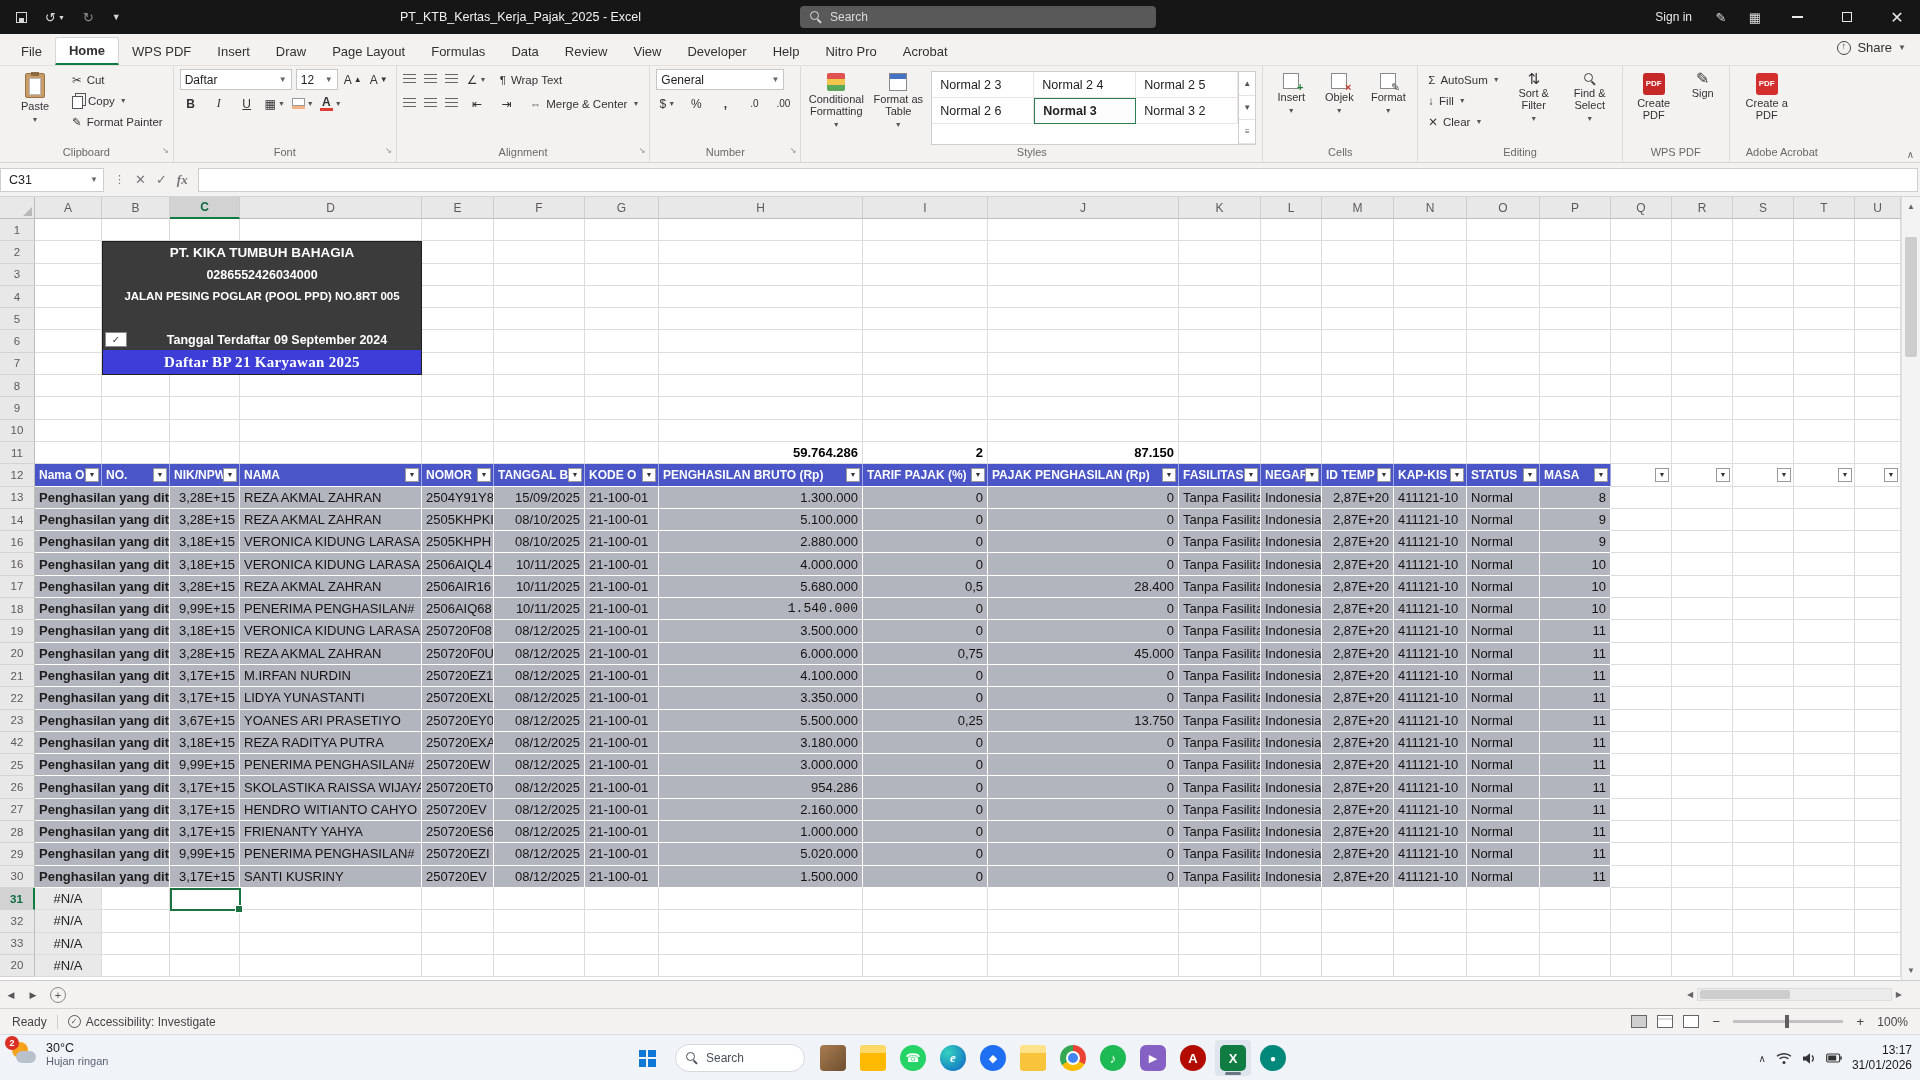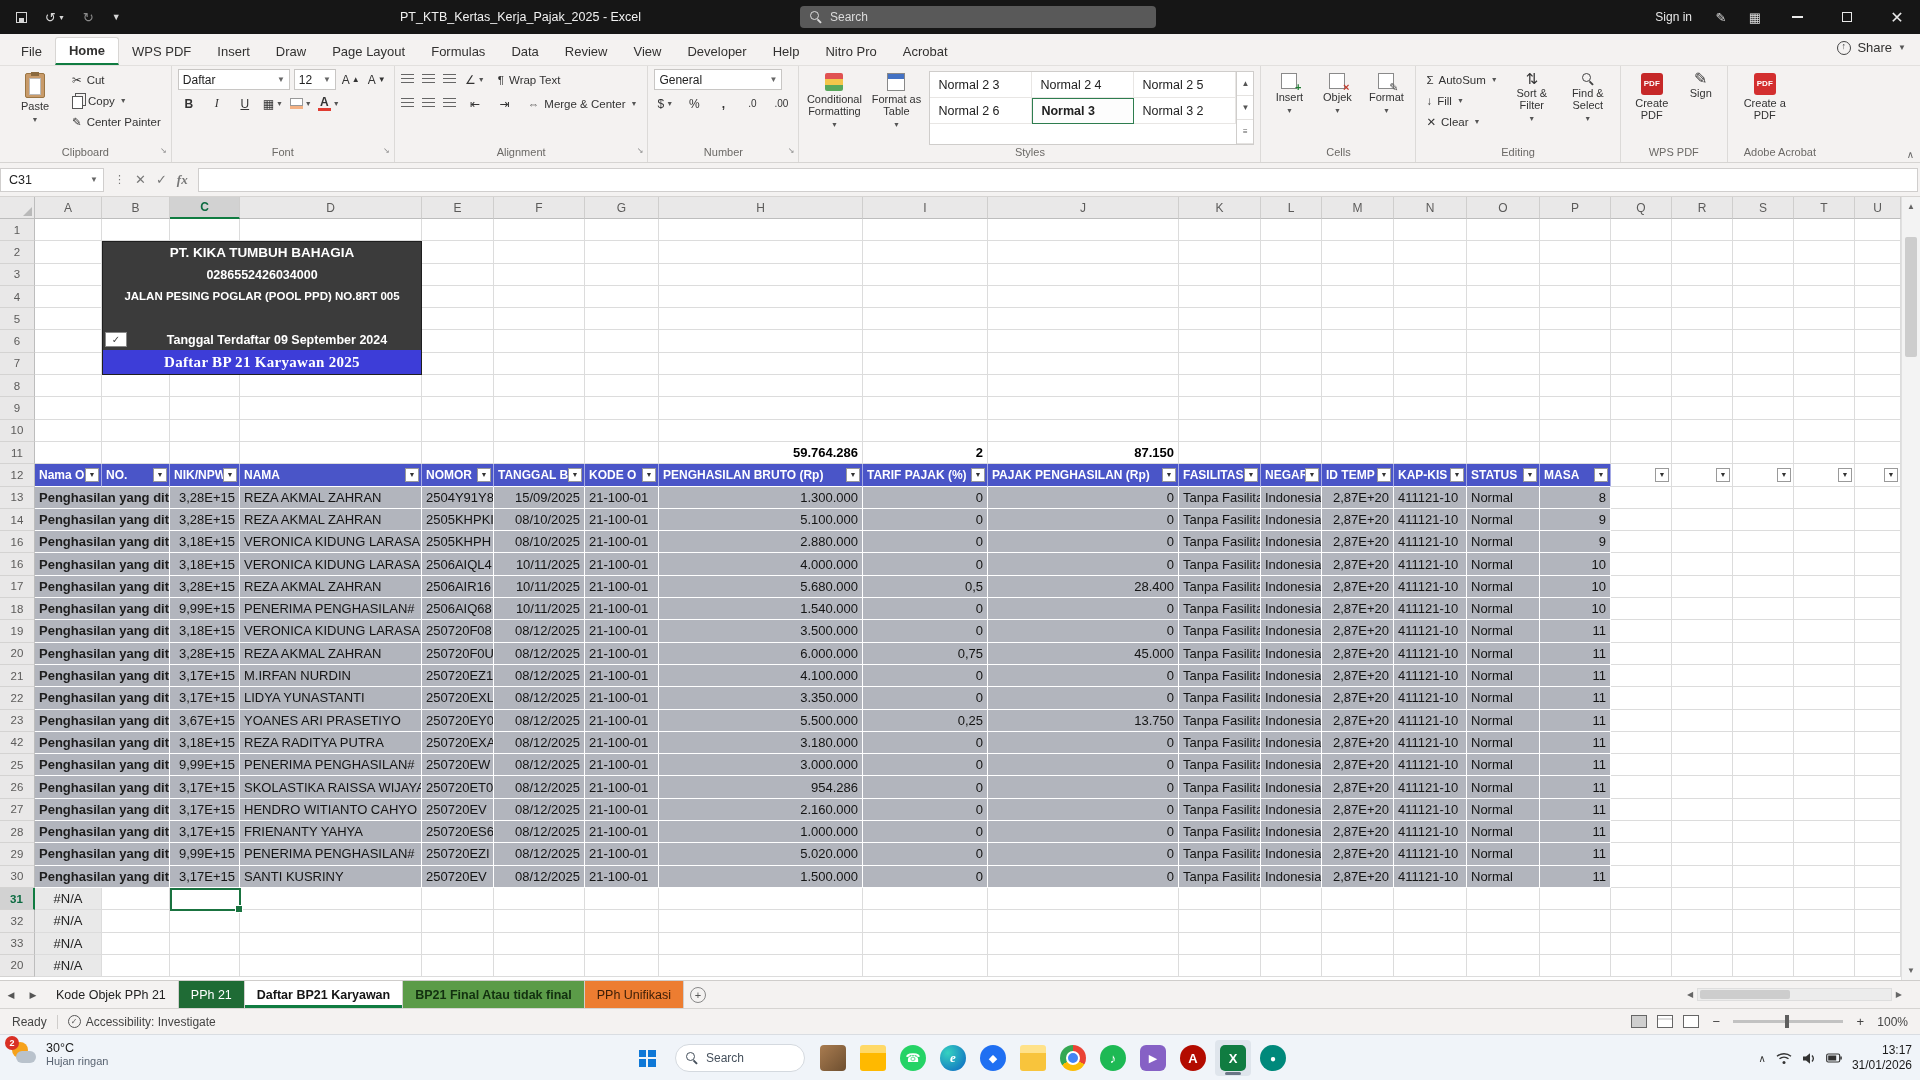--- a/index.html
+++ b/index.html
@@ -247,21 +247,21 @@
               <span>✂</span>
               <span>Cut</span>
             </div>
           <div class="sbtn">
               <span class="ic-copy"></span>
               <span>Copy</span>
               <span class="caret">▼</span>
             </div>
           <div class="sbtn">
               <span>✎</span>
-              <span>Center Painter</span>
+              <span>Format Painter</span>
             </div>
         </div>
       </div>
       <div class="glab"><span>Clipboard</span><span class="dlgl">↘</span></div>
     </div>
 
     <div class="rgroup">
       <div class="gbody" style="flex-direction:column;gap:3px">
         <div style="display:flex;gap:4px">
           <div class="combo" style="width:112px">
@@ -961,21 +961,21 @@
           <div class="c " style="width: 46px;"></div>
         </div>
         <div class="grow">
           <div class="rh">18</div>
           <div class="c tbl obj" style="width: 135px;">Penghasilan yang diter</div>
           <div class="c tbl r" style="width: 70px;">9,99E+15</div>
           <div class="c tbl " style="width: 182px;">PENERIMA PENGHASILAN#</div>
           <div class="c tbl " style="width: 72px;">2506AIQ68</div>
           <div class="c tbl r" style="width: 91px;">10/11/2025</div>
           <div class="c tbl " style="width: 74px;">21-100-01</div>
-          <div class="c tbl r" style="width: 204px;">1.540.000</div>
+          <div class="c tbl r" style="width: 204px; font-family: Liberation Mono, monospace;">1.540.000</div>
           <div class="c tbl r" style="width: 125px;">0</div>
           <div class="c tbl r" style="width: 191px;">0</div>
           <div class="c tbl " style="width: 82px;">Tanpa Fasilitas</div>
           <div class="c tbl " style="width: 61px;">Indonesia</div>
           <div class="c tbl r" style="width: 72px;">2,87E+20</div>
           <div class="c tbl " style="width: 73px;">411121-10</div>
           <div class="c tbl " style="width: 73px;">Normal</div>
           <div class="c tbl r" style="width: 71px;">10</div>
           <div class="c " style="width: 61px;"></div>
           <div class="c " style="width: 61px;"></div>
@@ -1374,27 +1374,20 @@
     <div id="vscroll">
       <div class="sarr">▲</div>
       <div class="thumb"></div>
       <div class="sarr dn">▼</div>
     </div>
   </div>
 
   <div id="tabbar">
     <span class="tnav">◀</span>
     <span class="tnav">▶</span>
-    <div id="stablist">
-        <div class="stab normal">Kode Objek PPh 21</div>
-        <div class="stab dark-green">PPh 21</div>
-        <div class="stab active">Daftar BP21 Karyawan</div>
-        <div class="stab green">BP21 Final Atau tidak final</div>
-        <div class="stab orange">PPh Unifikasi</div>
-      </div>
     <div class="addsheet">
         <span>+</span>
       </div>
     <div id="hscroll">
       <span class="ha">◀</span>
       <div class="htrack">
           <div class="hthumb"></div>
         </div>
       <span class="ha">▶</span>
     </div>

